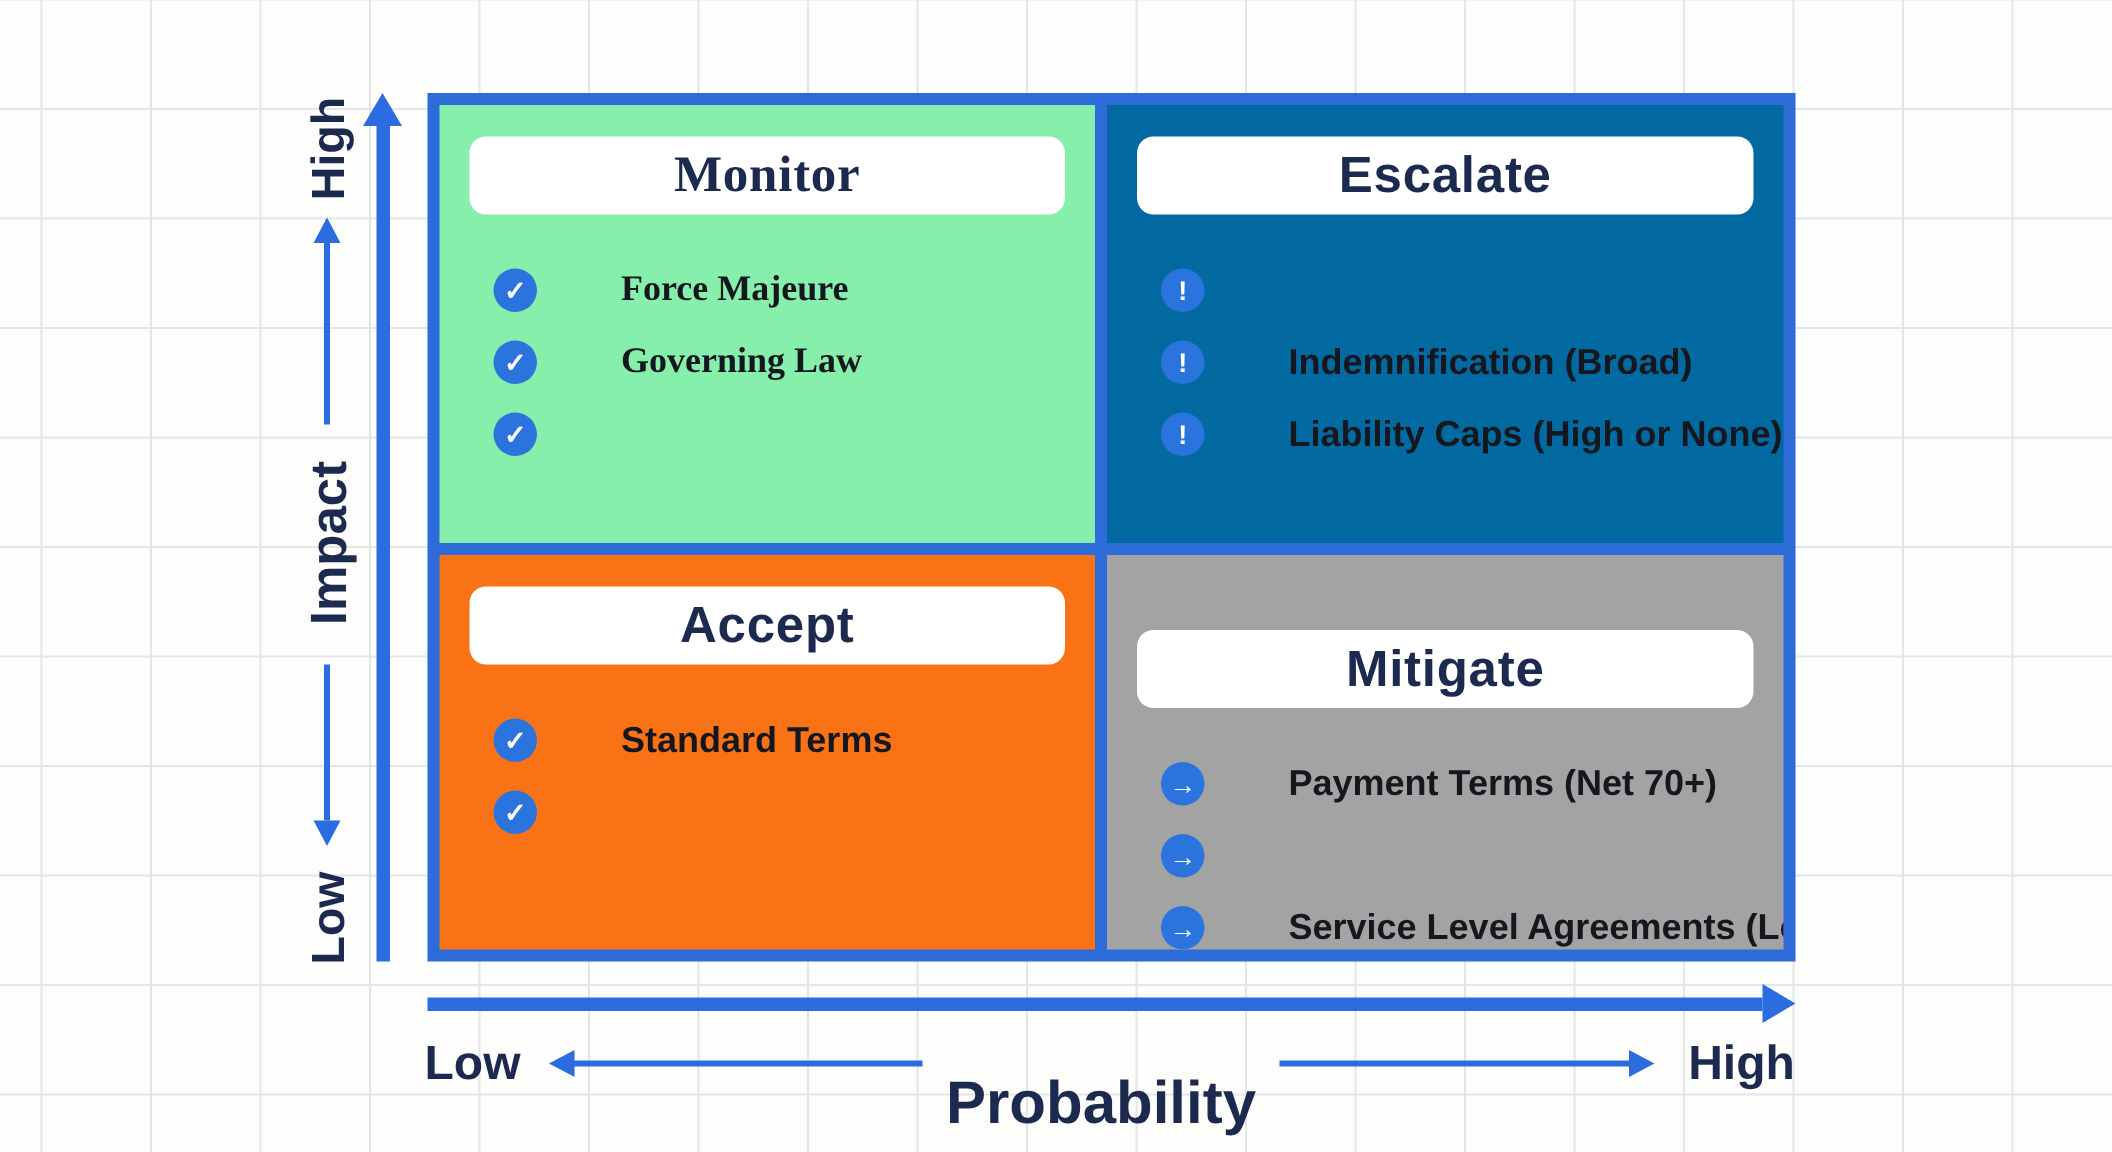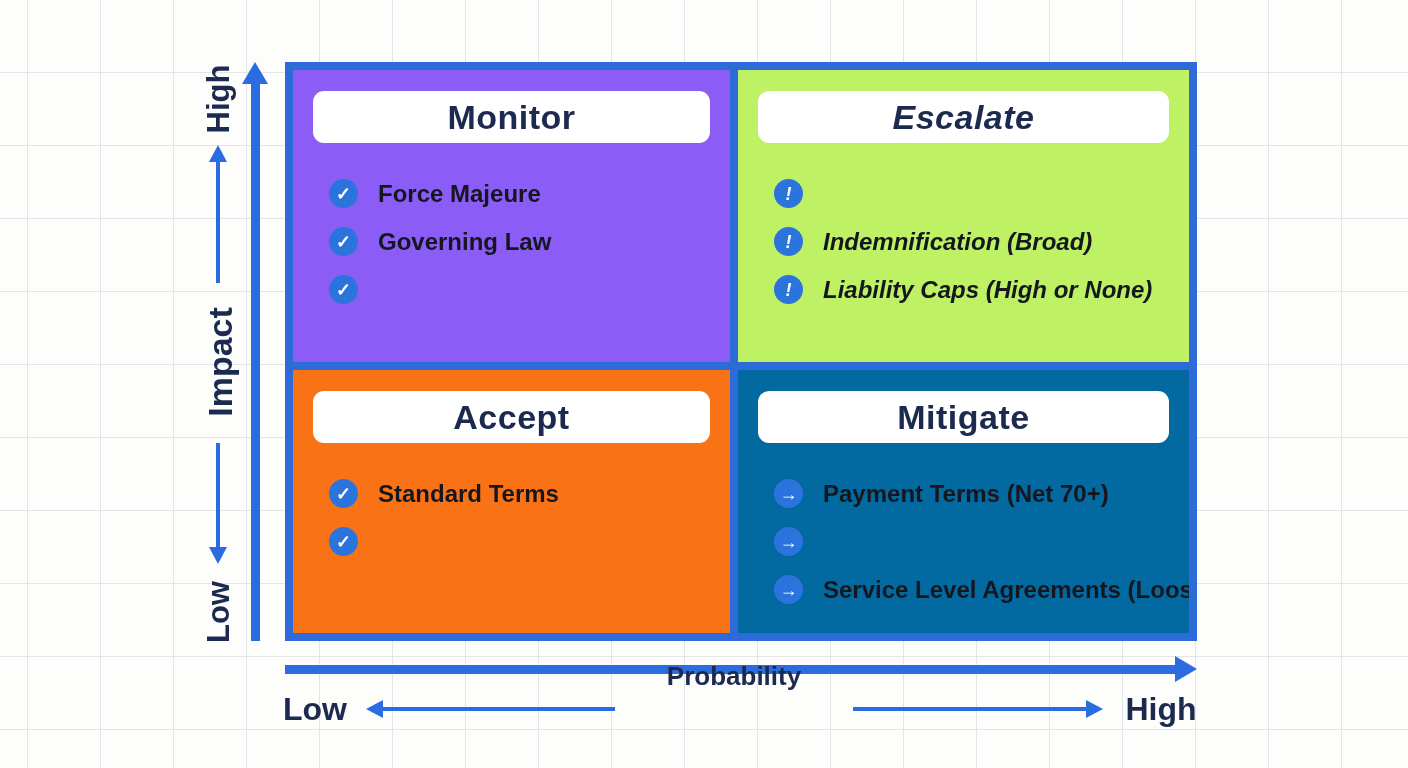--- a/index.html
+++ b/index.html
@@ -19,45 +19,45 @@
   
   .matrix {
     position:absolute; left:285px; top:62px; width:912px; height:579px;
     background:#2d6bd8;
     display:grid;
     grid-template-columns:437fr 451fr;
     grid-template-rows:292fr 263fr;
     gap:8px; padding:8px;
   }
   .quadrant { display:flex; flex-direction:column; align-items:center; overflow:hidden; }
-  .q-monitor  { background:#8b5cf6; }
-  .q-escalate { background:#bef264;font-style:italic; }
+  .q-monitor  { background:#86efac;font-family:Liberation Serif, serif; }
+  .q-escalate { background:#0369a1; }
   .q-accept   { background:#f97316; }
-  .q-mitigate { background:#0369a1; }
+  .q-mitigate { background:#a3a3a3;justify-content:flex-end; }
 
   .q-title {
     margin-top:21px; width:91%; height:52px;
     background:#ffffff; border-radius:11px;
     display:flex; align-items:center; justify-content:center;
     font-size:34px; font-weight:700; color:#1b2a4e;
     letter-spacing:0.5px;
   }
   .q-items {
     width:100%; margin-top:36px; padding:0 0 0 36px;
     display:flex; flex-direction:column; gap:19px;
   }
   .q-item { display:flex; align-items:center; gap:20px; }
   .q-icon {
     flex:none; width:29px; height:29px; border-radius:50%;
     background:#2b74dd; color:#ffffff;
     display:flex; align-items:center; justify-content:center;
     font-size:18px; font-weight:700; line-height:1;
   }
   .q-item-label {
-    font-size:24px; font-weight:600; color:#15171e; white-space:nowrap;
+    font-size:24px; font-weight:600; color:#15171e; white-space:nowrap;margin-left:36px;
   }
 
   
   .arrow-line { position:absolute; background:#2b6ce0; }
   .tri { position:absolute; width:0; height:0; }
 
   
   .y-axis-line { left:251px; top:82px; width:9px; height:559px; }
   .y-axis-head { left:242px; top:62px;
     border-left:13px solid transparent; border-right:13px solid transparent;
@@ -94,21 +94,21 @@
     position:absolute; font-weight:700; color:#1b2a4e; white-space:nowrap;
   }
   .rot { transform:translate(-50%,-50%) rotate(-90deg); }
   .ctr { transform:translate(-50%,-50%); }
 
   .lbl-y-high   { left:219px; top:99px;  font-size:31px; }
   .lbl-y-impact { left:220px; top:362px; font-size:34px; }
   .lbl-y-low    { left:219px; top:612px; font-size:31px; }
 
   .lbl-x-low    { left:315px;  top:709px; font-size:32px; }
-  .lbl-x-prob   { left:734px;  top:676px; font-size:26px;text-align:center; }
+  .lbl-x-prob   { left:734px;  top:736px; font-size:40px;text-align:center; }
   .lbl-x-high   { left:1161px; top:709px; font-size:32px; }
 </style>
 </head>
 <body>
 
 <div class="canvas">
 
   <div class="arrow-line y-axis-line"></div>
   <div class="tri y-axis-head"></div>
 

